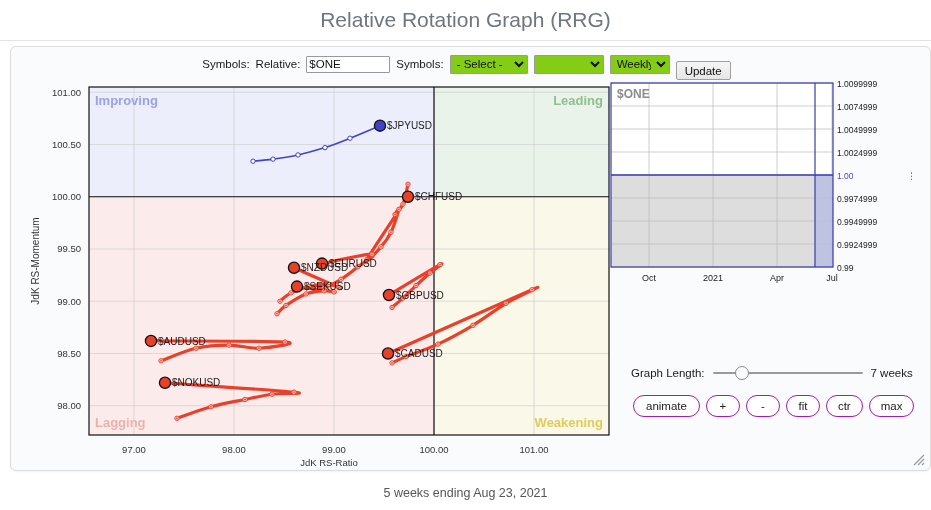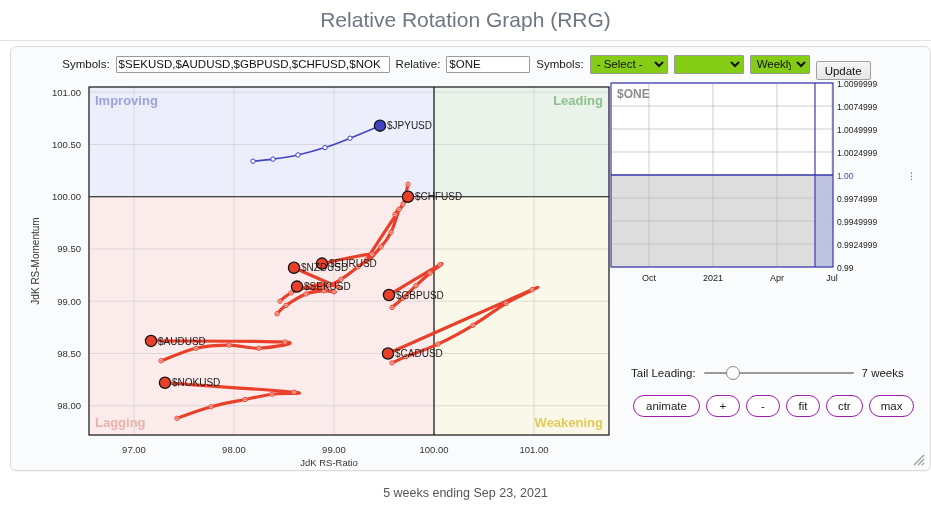--- a/index.html
+++ b/index.html
@@ -123,21 +123,20 @@
 
 <div class="page">
 
   <div class="app-title">Relative Rotation Graph (RRG)</div>
   <div class="title-rule"></div>
 
   <div class="panel">
 
     <div class="toolbar">
       <span class="tb-label">Symbols:</span>
-      <input class="tb-input" id="symbols-input" type="text" value="$SEKUSD,$AUDUSD,$GBPUSD,$CHFUSD,$NOK" style="">
       <span class="tb-label">Relative:</span>
       <input class="tb-input" id="benchmark-input" type="text" value="$ONE" style="">
       <span class="tb-label">Symbols:</span>
       <select class="tb-select" id="groups-select">
         <option>- Select -</option>
       </select>
       <select class="tb-select" id="range-select">
         <option>1 year</option>
       </select>
       <select class="tb-select" id="freq-select">
@@ -401,21 +400,21 @@
           <text x="300" y="100" fill="#444" font-size="9">⋮</text>
           <text x="42" y="202" fill="#222" font-size="9" text-anchor="middle">Oct</text>
           <text x="106" y="202" fill="#222" font-size="9" text-anchor="middle">2021</text>
           <text x="170" y="202" fill="#222" font-size="9" text-anchor="middle">Apr</text>
           <text x="225" y="202" fill="#222" font-size="9" text-anchor="middle">Jul</text>
         </svg>
     </div>
 
     <div class="controls">
       <div class="tail-row">
-        <span>Tail Leading:</span>
+        <span>Graph Length:</span>
         <span class="slider">
           <span class="slider-track"></span>
           <span class="slider-thumb"></span>
         </span>
         <span class="tail-value">7 weeks</span>
       </div>
       <div class="btn-row" id="btn-row">
           <button class="pill">animate</button>
           <button class="pill sm">+</button>
           <button class="pill sm">-</button>
@@ -430,14 +429,14 @@
         <g stroke="#9a9a9a" stroke-width="1.2">
           <line x1="13" y1="3" x2="3" y2="13"></line>
           <line x1="13" y1="7" x2="7" y2="13"></line>
           <line x1="13" y1="11" x2="11" y2="13"></line>
         </g>
       </svg>
     </span>
 
   </div>
 
-  <div class="footer">5 weeks ending Sep 23, 2021</div>
+  <div class="footer">5 weeks ending Aug 23, 2021</div>
 </div>
 
 </body></html>

